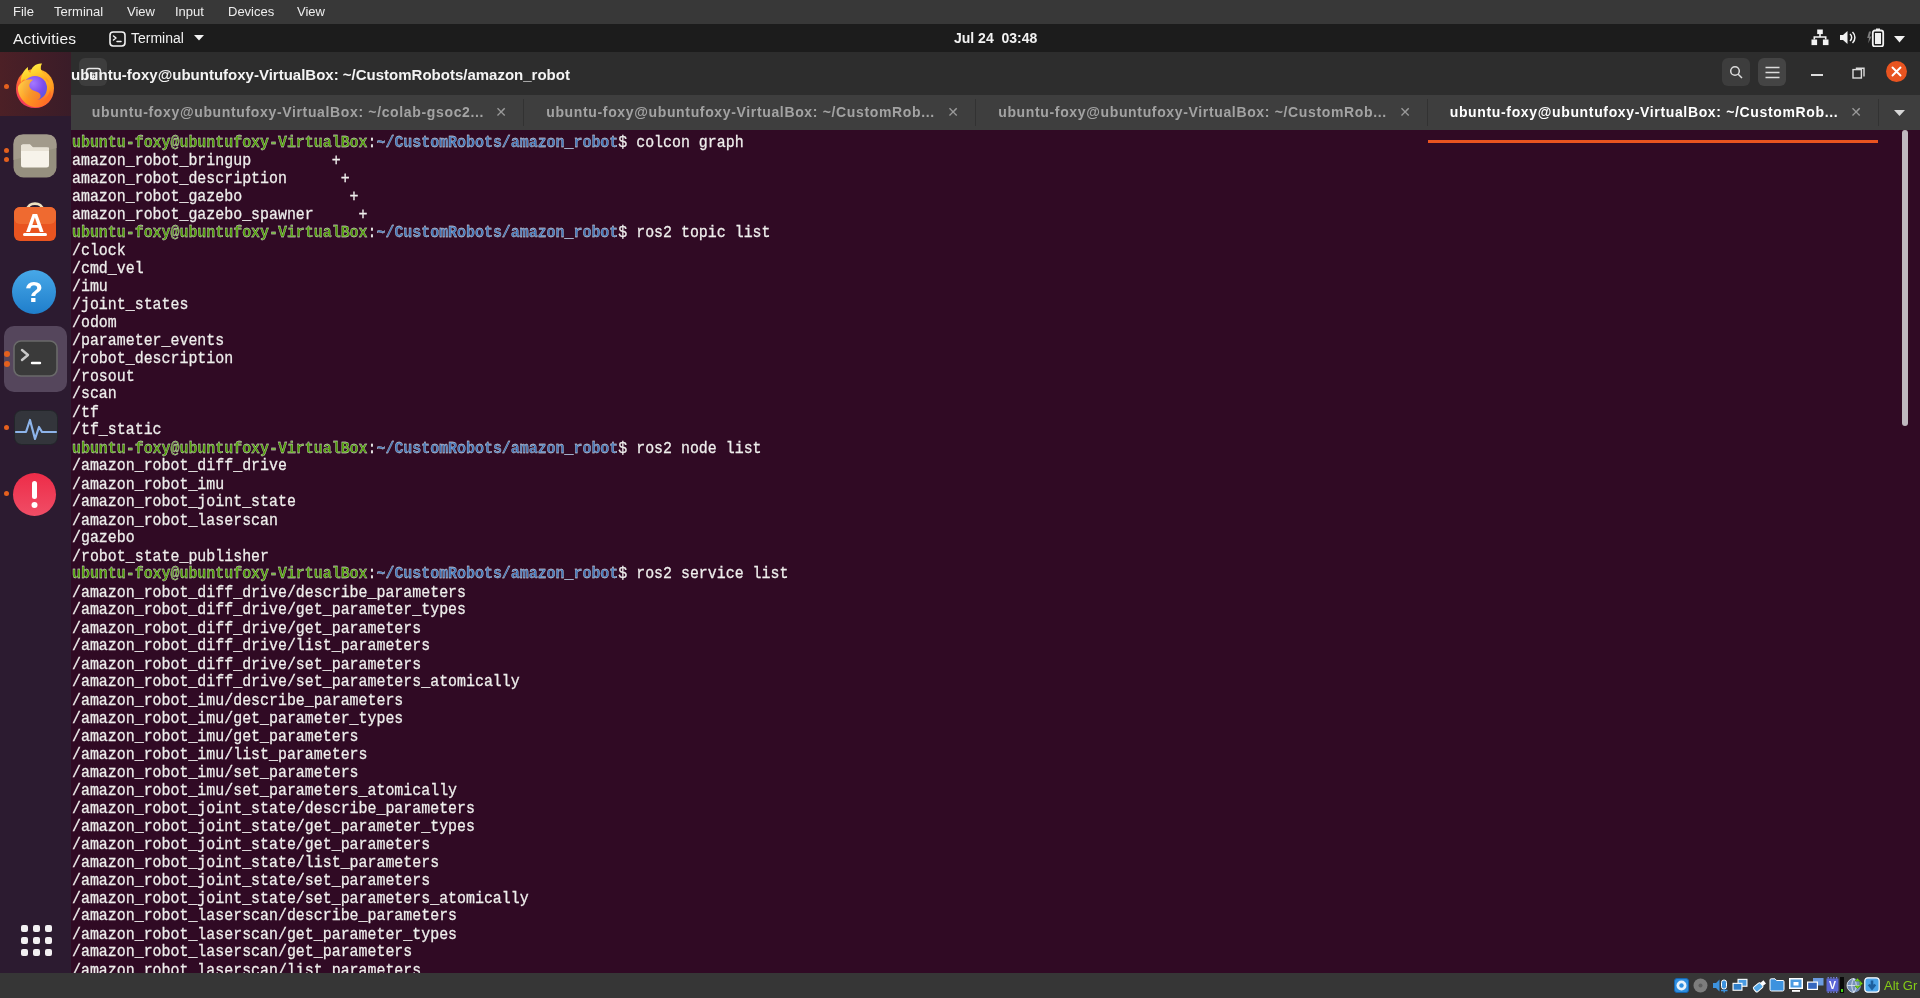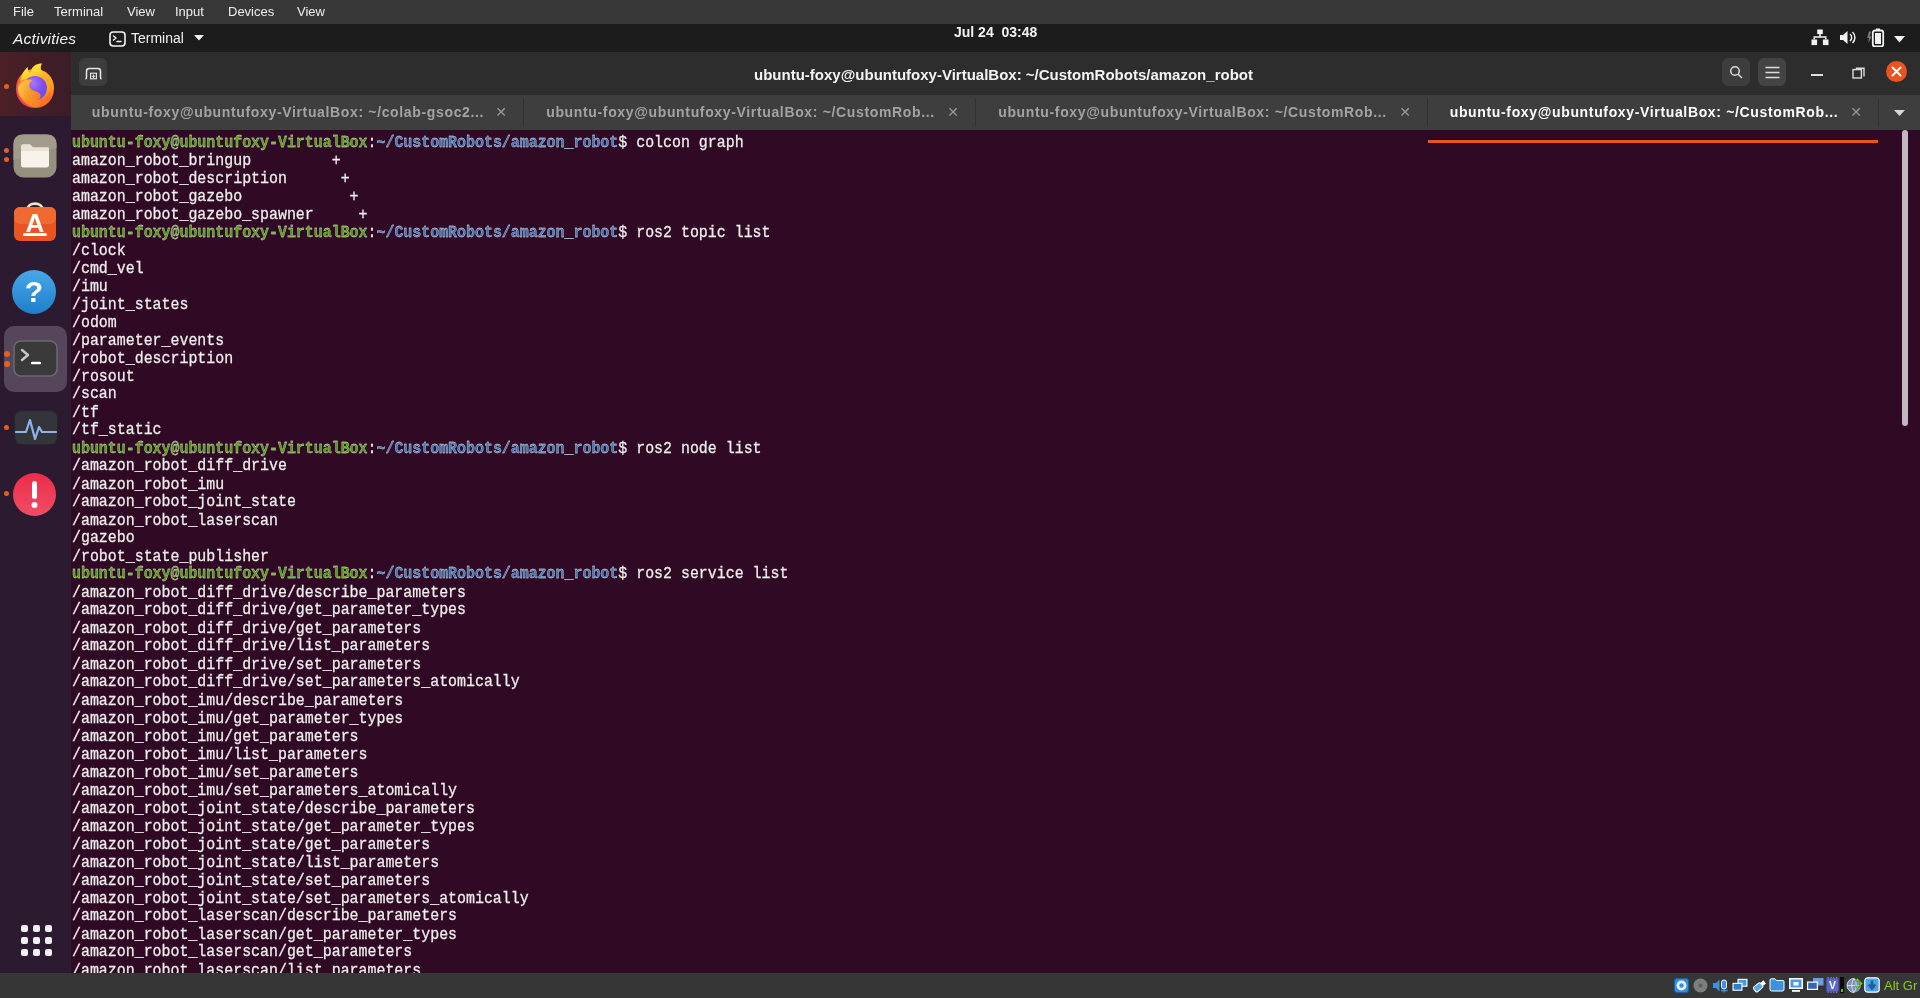--- a/index.html
+++ b/index.html
@@ -28,31 +28,31 @@
 <div id="menubar" class="abs">
   <span style="left:13px">File</span>
   <span style="left:54px">Terminal</span>
   <span style="left:127px">View</span>
   <span style="left:175px">Input</span>
   <span style="left:228px">Devices</span>
   <span style="left:297px">View</span>
 </div>
 
 <div id="topbar" class="abs">
-  <span class="abs" style="left:13px; top:5.5px; font-size:15.5px; letter-spacing:0.2px;font-style:italic;">Activities</span>
+  <span class="abs" style="left:13px; top:5.5px; font-size:15.5px; letter-spacing:0.2px;">Activities</span>
   <svg class="abs" style="left:109px; top:6.5px" width="17" height="16" viewBox="0 0 17 16">
     <rect x="1" y="1" width="15" height="14" rx="3.2" fill="none" stroke="#f2f2f2" stroke-width="1.6"></rect>
     <path d="M4.5 5 L7 7 L4.5 9" fill="none" stroke="#f2f2f2" stroke-width="1.5" stroke-linecap="round" stroke-linejoin="round"></path>
     <line x1="8" y1="10.5" x2="12" y2="10.5" stroke="#f2f2f2" stroke-width="1.5" stroke-linecap="round"></line>
   </svg>
   <span class="abs" style="left:131px; top:6px;">Terminal</span>
   <svg class="abs" style="left:193px; top:10px" width="12" height="7" viewBox="0 0 12 7">
       <path d="M1 1 L6 6.4 L11 1 Z" fill="#f2f2f2"></path>
     </svg>
-  <span class="abs" style="left:954px; top:0; font-weight:bold;">Jul 24&nbsp;&nbsp;03:48</span>
+  <span class="abs" style="left:954px; top:6px; font-weight:bold;">Jul 24&nbsp;&nbsp;03:48</span>
 
   <svg class="abs" style="left:1811px; top:5px" width="18" height="17" viewBox="0 0 18 17">
     <rect x="6.2" y="0.5" width="5.6" height="4.6" fill="#f2f2f2"></rect>
     <rect x="0.5" y="10.5" width="5.6" height="5.6" fill="#f2f2f2"></rect>
     <rect x="11.9" y="10.5" width="5.6" height="5.6" fill="#f2f2f2"></rect>
     <path d="M9 5.1 L9 8 M3.3 10.5 L3.3 8 L14.7 8 L14.7 10.5" fill="none" stroke="#f2f2f2" stroke-width="1.6"></path>
   </svg>
   <svg class="abs" style="left:1839px; top:5px" width="18" height="17" viewBox="0 0 18 17">
     <path d="M1 6 L4 6 L8.5 2 L8.5 15 L4 11 L1 11 Z" fill="#f2f2f2"></path>
     <path d="M11 5 A4.5 4.5 0 0 1 11 12" fill="none" stroke="#f2f2f2" stroke-width="1.5"></path>
@@ -177,21 +177,21 @@
 </div>
 
 <div id="win" class="abs">
   <div id="header">
     <div class="btn" style="left:8px; top:6px;"></div>
     <svg class="abs" style="left:14px; top:14.5px;" width="17" height="13" viewBox="0 0 17 13">
       <path d="M0.5 12 Q1.5 11.8 1.5 10.5 L1.5 4.2 Q1.5 1.5 4.2 1.5 L12.8 1.5 Q15.5 1.5 15.5 4.2 L15.5 10.5 Q15.5 11.8 16.5 12" fill="none" stroke="#e8e8e8" stroke-width="1.5"></path>
       <rect x="5.6" y="6.2" width="5.8" height="5.6" fill="#3d3d3d" stroke="#e8e8e8" stroke-width="1.1"></rect>
       <path d="M8.5 7.4 L8.5 11 M6.7 9.2 L10.3 9.2" stroke="#e8e8e8" stroke-width="1.1"></path>
     </svg>
-    <div class="abs" style="left:0; right:0; top:13.5px; text-align:center; font-size:15px; font-weight:bold; color:#f4f4f4;padding-left:16px;">ubuntu-foxy@ubuntufoxy-VirtualBox: ~/CustomRobots/amazon_robot</div>
+    <div class="abs" style="left:0; right:0; top:13.5px; font-size:15px; font-weight:bold; color:#f4f4f4;">ubuntu-foxy@ubuntufoxy-VirtualBox: ~/CustomRobots/amazon_robot</div>
     <div class="btn" style="left:1651px; top:6px;"></div>
     <svg class="abs" style="left:1658px; top:13px" width="15" height="15" viewBox="0 0 15 15">
       <circle cx="6" cy="6" r="4.3" fill="none" stroke="#dcdcdc" stroke-width="1.5"></circle>
       <line x1="9.2" y1="9.2" x2="13" y2="13" stroke="#dcdcdc" stroke-width="1.5"></line>
     </svg>
     <div class="btn" style="left:1687px; top:6px; background:#444444;"></div>
     <svg class="abs" style="left:1694px; top:14px" width="15" height="13" viewBox="0 0 15 13">
       <path d="M0.5 1.5 H14.5 M0.5 6.5 H14.5 M0.5 11.5 H14.5" stroke="#dcdcdc" stroke-width="1.7"></path>
     </svg>
     <div class="abs" style="left:1740px; top:22px; width:12px; height:2px; background:#dcdcdc;"></div>

